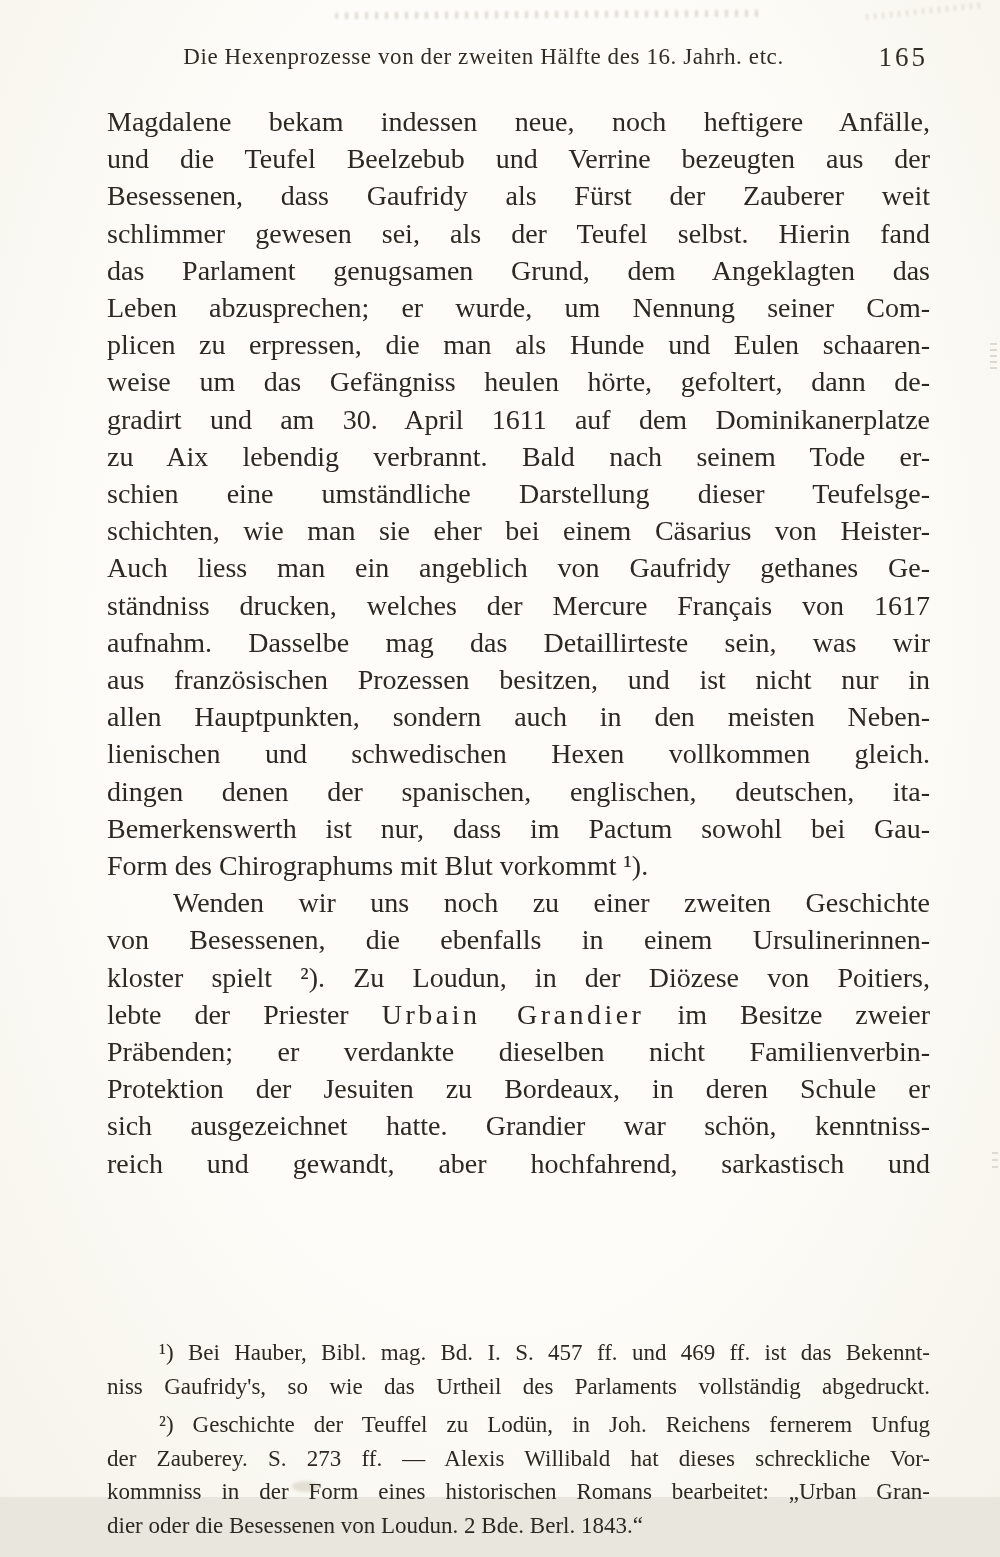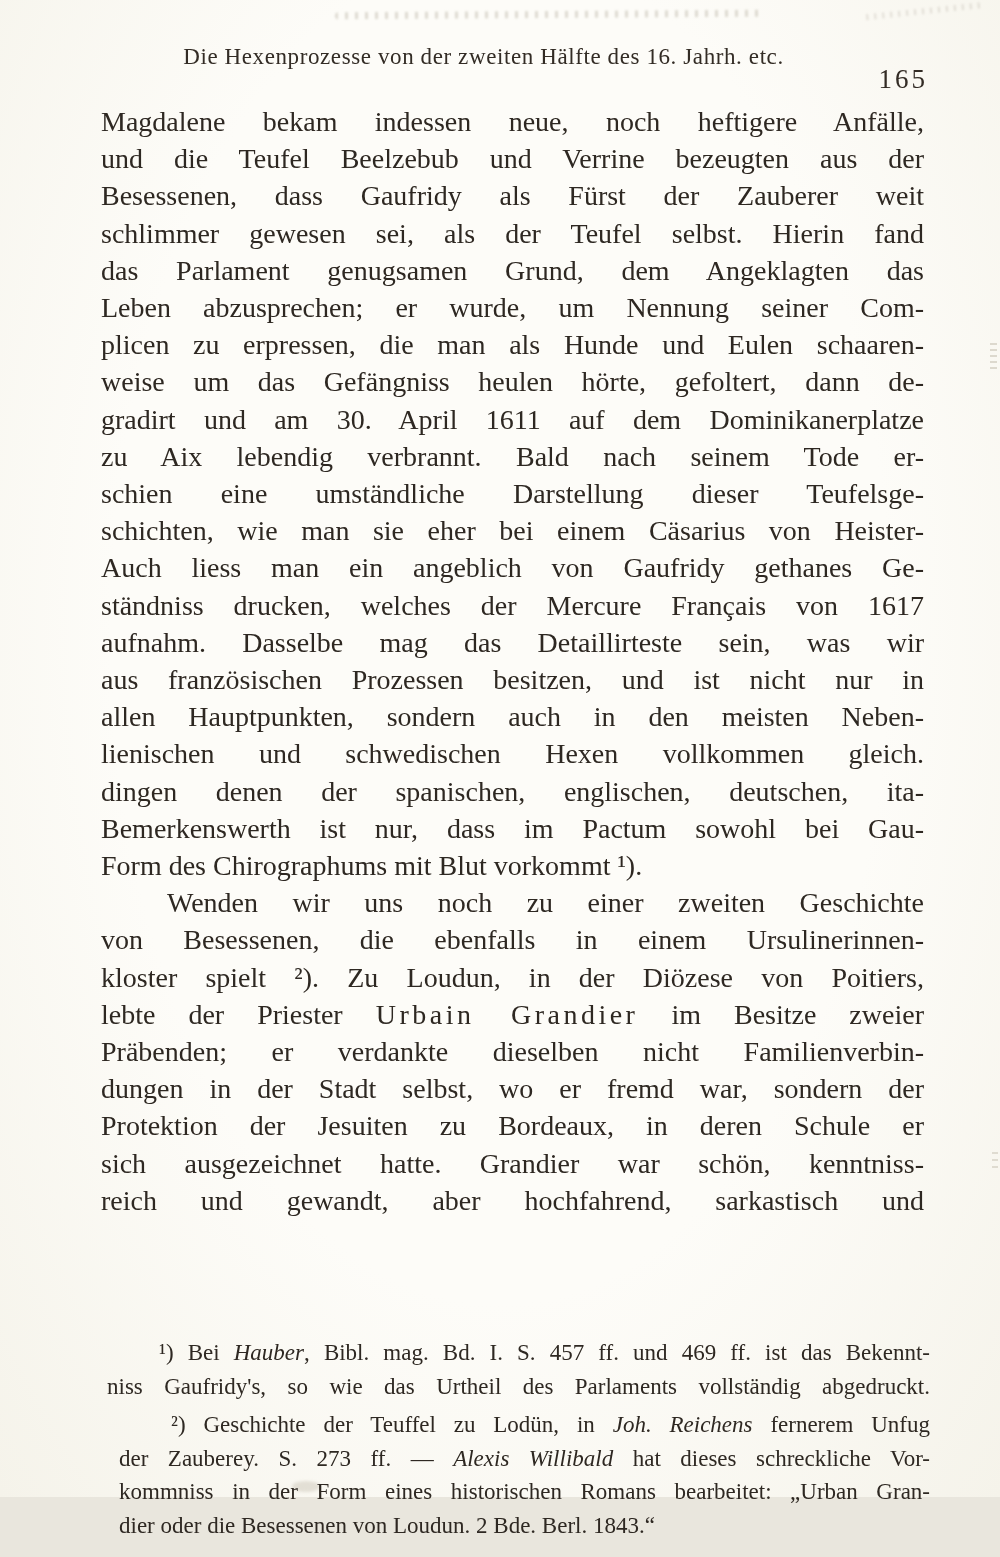--- a/index.html
+++ b/index.html
@@ -23,47 +23,47 @@
   .running-head{
     position:absolute;left:107px;top:44px;width:823px;height:34px;
     font-size:23px;letter-spacing:.6px;
   }
   .head-title{
     display:block;text-align:center;padding-right:70px;
     color:#332c25;
   }
   .page-number{
     position:absolute;right:2px;top:-2px;
-    font-size:27px;letter-spacing:3px;color:#332c25;margin-top:22px;
+    font-size:27px;letter-spacing:3px;color:#332c25;
   }
 
   
   .body-text{
-    position:absolute;left:101px;top:103px;width:823px;
+    position:absolute;left:107px;top:103px;width:823px;
     font-size:28px;line-height:37.2px;
     color:var(--ink);
   }
   .line{
     text-align:justify;
     text-align-last:justify;
     -moz-text-align-last:justify;
   }
   .line.left{text-align-last:left;-moz-text-align-last:left;}
   .body-text .line.indent{text-indent:66px;}
-  .run-italic{font-style:italic;}
+  .run-italic{}
   .run-spaced{letter-spacing:3.5px;}
 
   
   .footnotes{
     position:absolute;left:107px;top:1336px;width:823px;
     font-size:23px;line-height:33.5px;
     color:var(--ink);
   }
   .footnotes .line.indent{text-indent:52px;}
-  .footnote-paragraph + .footnote-paragraph{margin-top:5px;margin-left:12px;}
+  .footnote-paragraph + .footnote-paragraph{margin-top:5px;}
 
   
   .scan-artifact{position:absolute;pointer-events:none;}
   .artifact-top{
     top:11px;left:335px;width:430px;height:7px;opacity:.35;
     background:repeating-linear-gradient(90deg,#a59d8b 0 3px,transparent 3px 10px);
     filter:blur(1px);transform:rotate(-.35deg);border-radius:4px;
   }
   .artifact-top-right{
     top:8px;right:14px;width:120px;height:6px;opacity:.3;
@@ -124,21 +124,20 @@
         <div class="line">dingen denen der spanischen, englischen, deutschen, ita-</div>
         <div class="line">Bemerkenswerth ist nur, dass im Pactum sowohl bei Gau-</div>
         <div class="line left">Form des Chirographums mit Blut vorkommt ¹).</div>
       </div>
       <div class="body-paragraph">
         <div class="line indent">Wenden wir uns noch zu einer zweiten Geschichte</div>
         <div class="line">von Besessenen, die ebenfalls in einem Ursulinerinnen-</div>
         <div class="line">kloster spielt ²). Zu Loudun, in der Diözese von Poitiers,</div>
         <div class="line"><span>lebte der Priester </span><span class="run-spaced">Urbain Grandier</span><span> im Besitze zweier</span></div>
         <div class="line">Präbenden; er verdankte dieselben nicht Familienverbin-</div>
-        <div class="line">dungen in der Stadt selbst, wo er fremd war, sondern der</div>
         <div class="line">Protektion der Jesuiten zu Bordeaux, in deren Schule er</div>
         <div class="line">sich ausgezeichnet hatte. Grandier war schön, kenntniss-</div>
         <div class="line">reich und gewandt, aber hochfahrend, sarkastisch und</div>
       </div>
     </main>
 
   <section class="footnotes" id="footnotes">
       <div class="footnote-paragraph">
         <div class="line indent"><span>¹) Bei </span><span class="run-italic">Hauber</span><span>, Bibl. mag. Bd. I. S. 457 ff. und 469 ff. ist das Bekennt-</span></div>
         <div class="line">niss Gaufridy's, so wie das Urtheil des Parlaments vollständig abgedruckt.</div>

